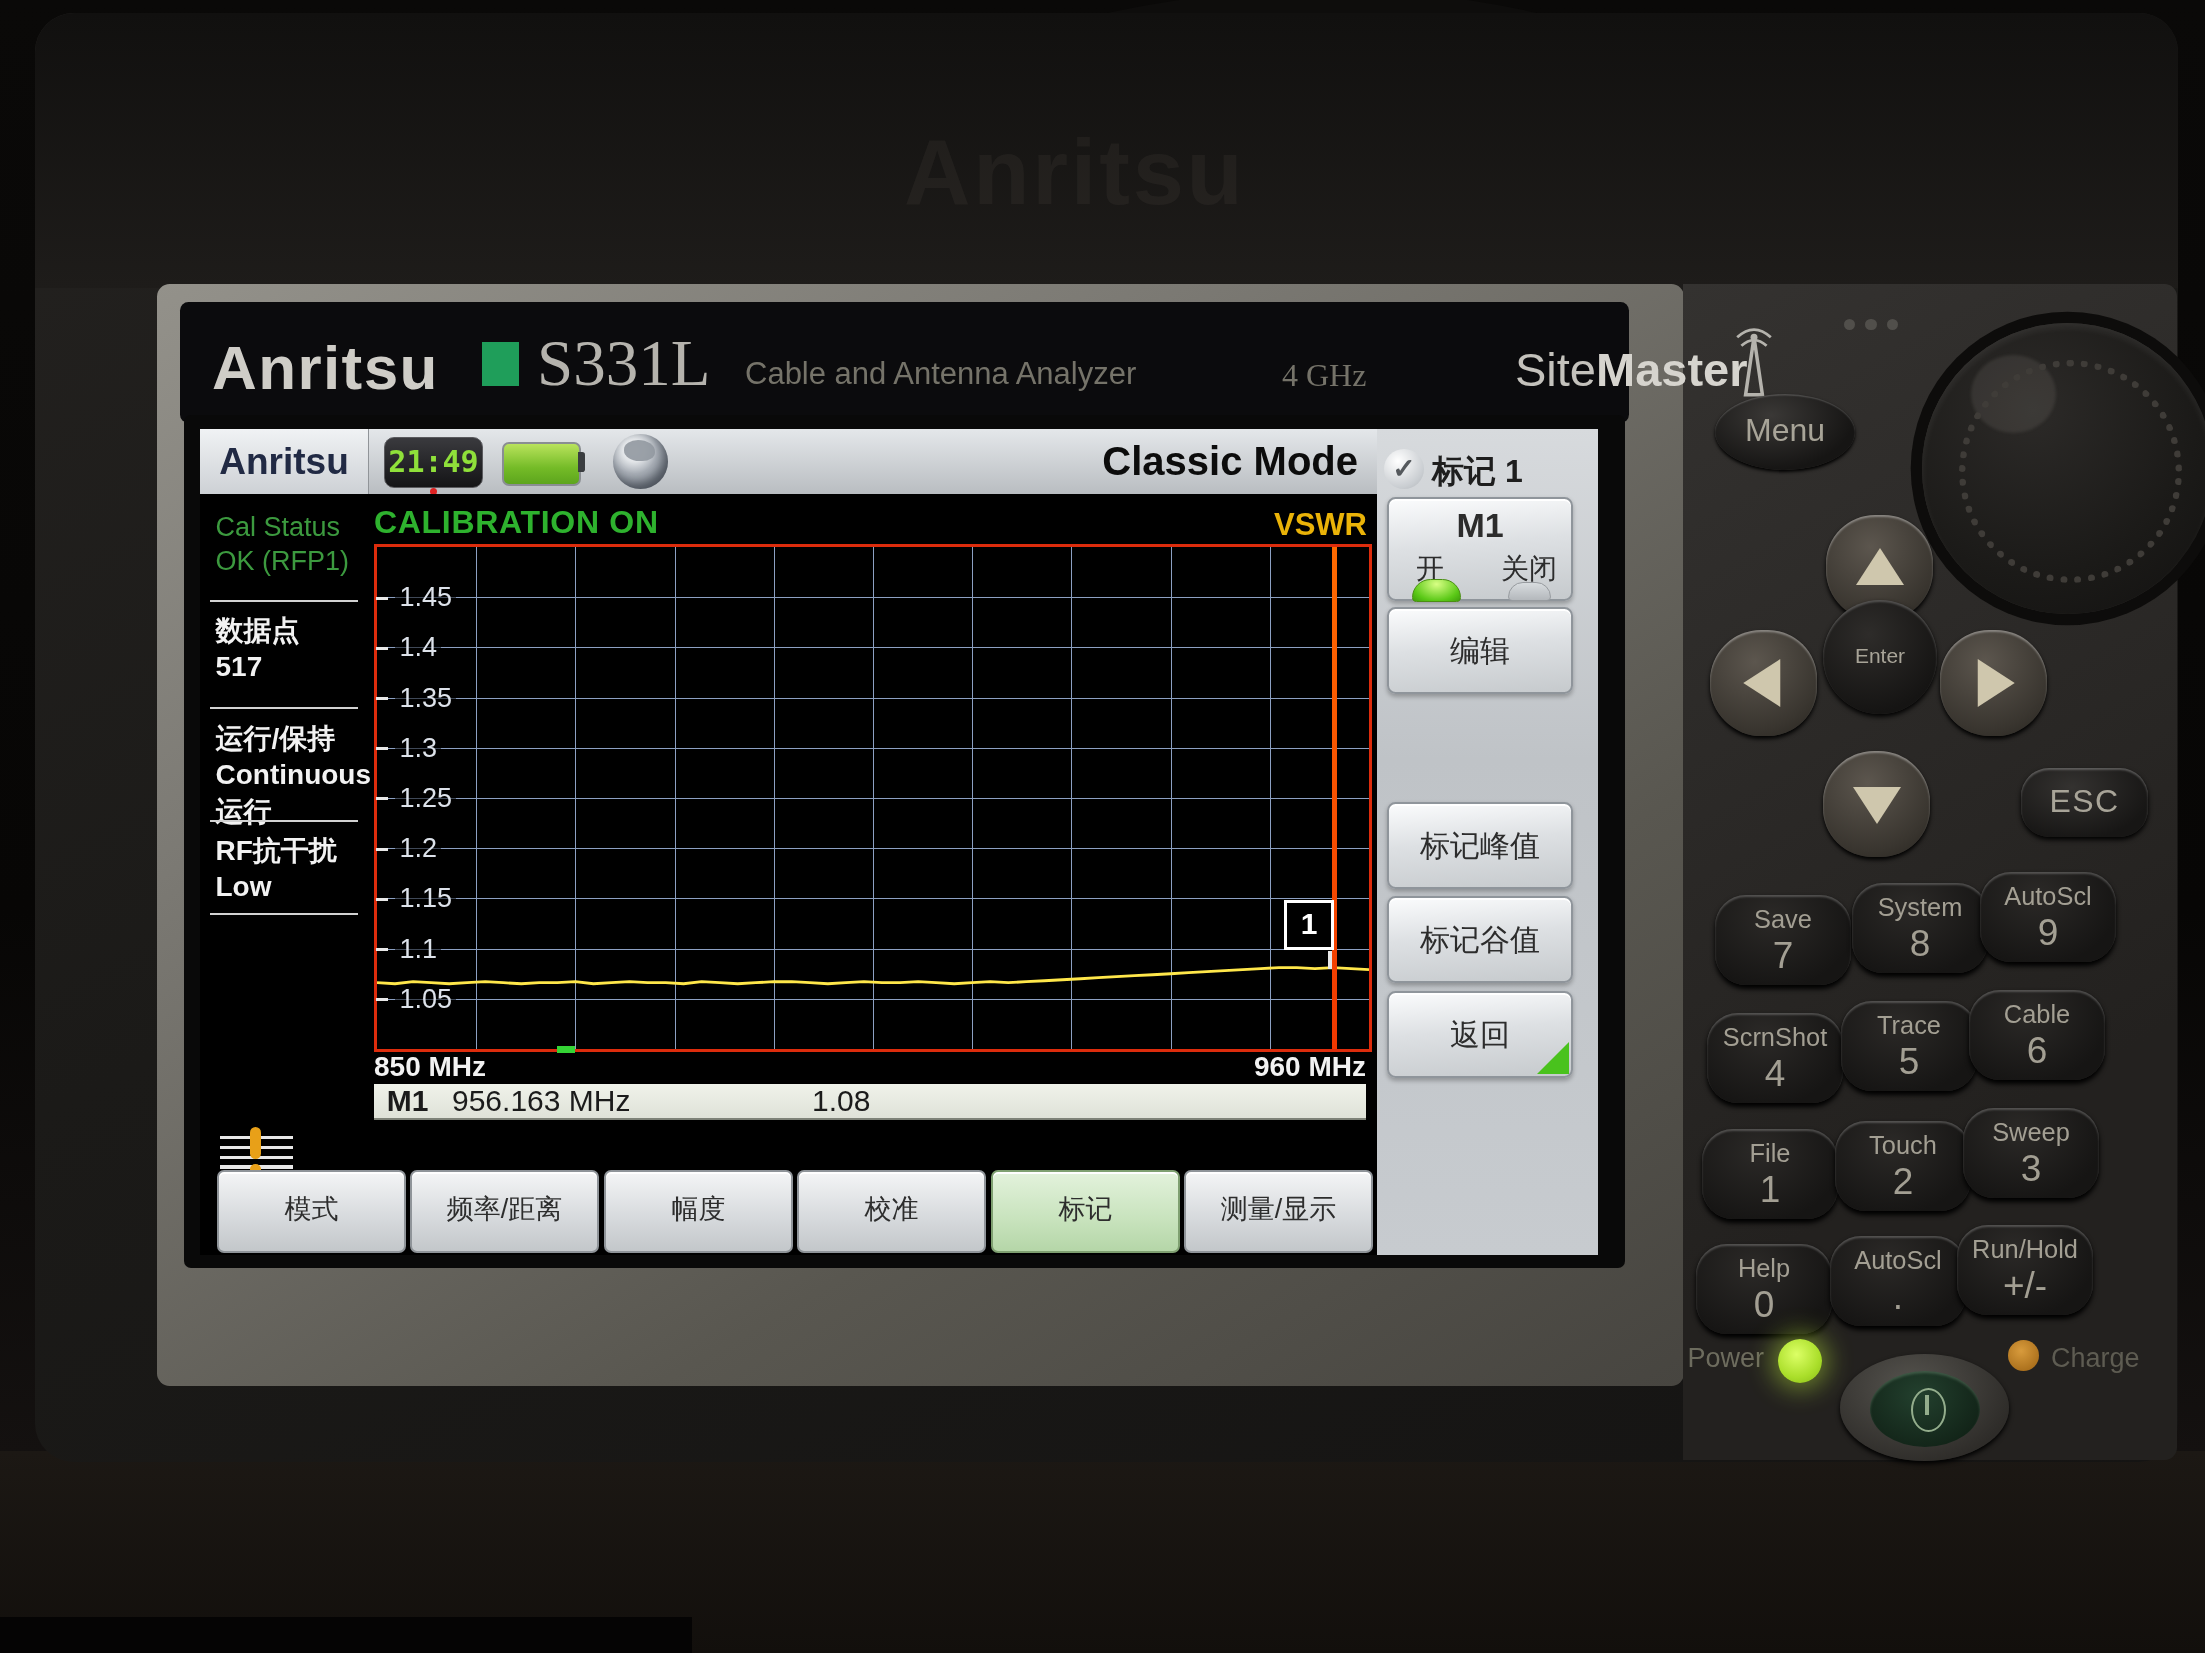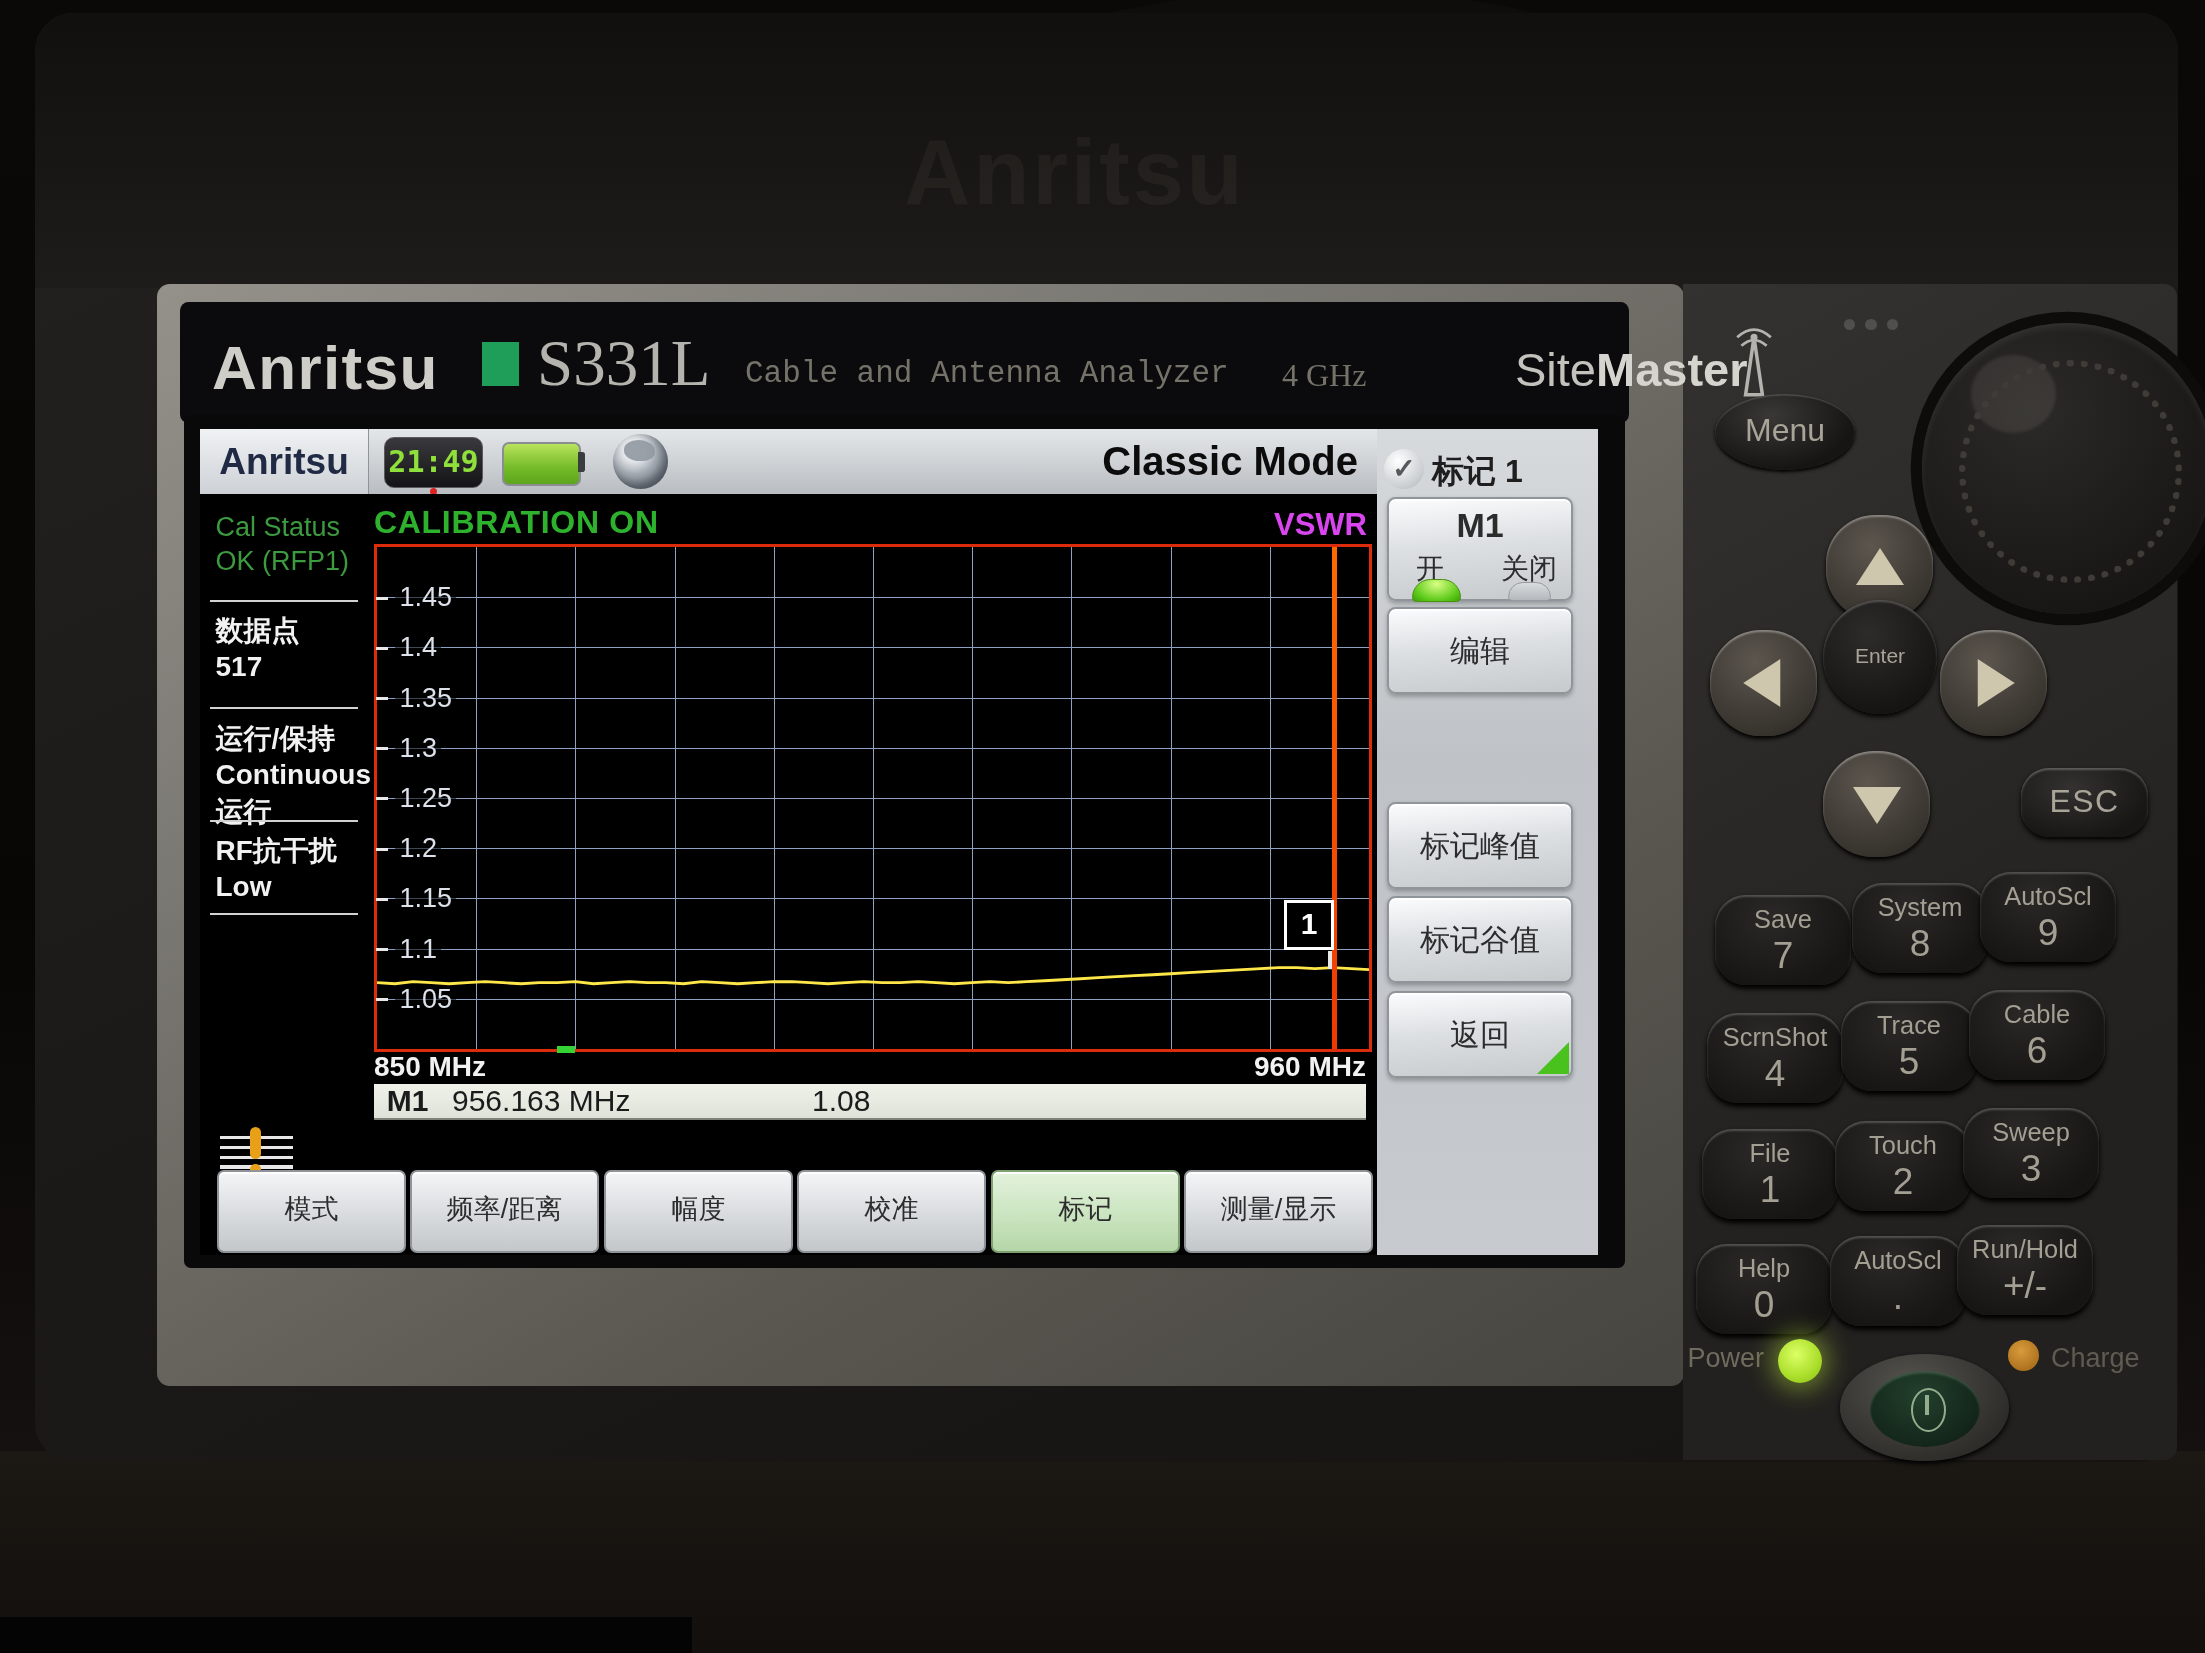--- a/index.html
+++ b/index.html
@@ -17,21 +17,21 @@
   #emboss{left:904px;top:120px;width:636px;height:113px;color:rgba(125,120,110,0.10);
     font-size:92px;font-weight:bold;letter-spacing:2.8px;}
   
   #front-panel{left:157px;top:284px;width:1527px;height:1102px;border-radius:12.7px;
     background:linear-gradient(150deg,#93918a 0%,#7b7973 30%,#595750 70%,#474540 100%);}
   #keypad-zone{left:1683px;top:284px;width:494px;height:1176px;background:linear-gradient(150deg,#343230,#23211f 70%);border-radius:0 12.7px 12.7px 0;}
   #label-strip{left:180px;top:302px;width:1449px;height:121px;background:#0b0b0d;border-radius:8.5px;}
   #brand-logo{left:32px;top:30px;font-size:62px;font-weight:bold;color:#cfcdc7;letter-spacing:1.4px;}
   #brand-sq{left:302px;top:40px;width:37px;height:44px;background:#1f9e5a;}
   #brand-model{left:357px;top:24px;font-family:"Liberation Serif",serif;font-size:65px;color:#b5b3ad;}
-  #brand-sub{left:565px;top:54px;font-family:Liberation Mono, monospace;font-size:31px;color:#757369;}
+  #brand-sub{left:565px;top:54px;font-family:Liberation Sans, sans-serif;font-size:31px;color:#757369;}
   #brand-freq{left:1102px;top:55px;font-family:"Liberation Serif",serif;font-size:32px;color:#757369;}
   #brand-site{left:1335px;top:40px;font-size:47px;color:#c4c2bc;}
   #brand-site b{font-weight:bold;color:#d6d4ce;}
   #tower-icon{left:1546px;top:25.4px;}
   #dots3{left:1844px;top:319px;width:78px;height:12.7px;}
   #dots3 i{display:inline-block;width:11.3px;height:11.3px;border-radius:50%;background:#514f4b;margin-right:10px;}
   
   #screen-recess{left:184px;top:415px;width:1441px;height:853px;background:#090909;border-radius:7px;}
   #screen{left:200px;top:429px;width:1398px;height:826px;background:#000;overflow:hidden;}
   
@@ -78,21 +78,21 @@
   #main{left:0;top:65px;width:1177px;height:761px;background:#000;}
   .sb-green{color:#3c9a3f;font-size:27px;line-height:1.28;}
   .sb-white{color:#f2f2f2;font-size:28px;font-weight:bold;line-height:1.3;}
   .sb-div{left:10px;width:148px;height:2.1px;background:#d2d2d2;}
   #sb-cal{left:15.5px;top:15.5px;}
   #sb-points{left:15.5px;top:119px;}
   #sb-run{left:15.5px;top:227px;}
   #sb-rf{left:15.5px;top:339px;}
   
   #cal-on{left:174px;top:10px;font-size:32px;font-weight:bold;color:#2eb22e;letter-spacing:0.7px;}
-  #vswr-label{left:989px;top:12.7px;width:178px;text-align:right;font-size:31px;font-weight:bold;color:#d946ef;}
+  #vswr-label{left:989px;top:12.7px;width:178px;text-align:right;font-size:31px;font-weight:bold;color:#eab308;}
   #plot{left:174px;top:50px;width:992px;height:502px;border:3.5px solid #dd2c0c;background:#000;}
   .vline{position:absolute;top:0;width:1.4px;height:100%;background:#8ca0c2;}
   .hline{position:absolute;left:0;width:100%;height:1.4px;background:#8ca0c2;}
   .ylab{position:absolute;left:18.4px;color:#dde2ea;font-size:27px;transform:translateY(-50%);background:rgba(0,0,0,.55);padding:0 4.2px;}
   .ytick{position:absolute;left:-1.4px;width:12.7px;height:2.8px;background:#e8e8e8;}
   #trace-svg{position:absolute;left:0;top:0;}
   #marker-line{position:absolute;top:0;width:5px;height:100%;background:linear-gradient(180deg,#ff6a00,#f03800);}
   #marker-box{position:absolute;width:44px;height:44px;background:#000;border:3.5px solid #fff;
     color:#fff;font-size:30px;font-weight:bold;text-align:center;line-height:42px;}
   #marker-stem{position:absolute;width:3.5px;background:#e8e8e8;}

